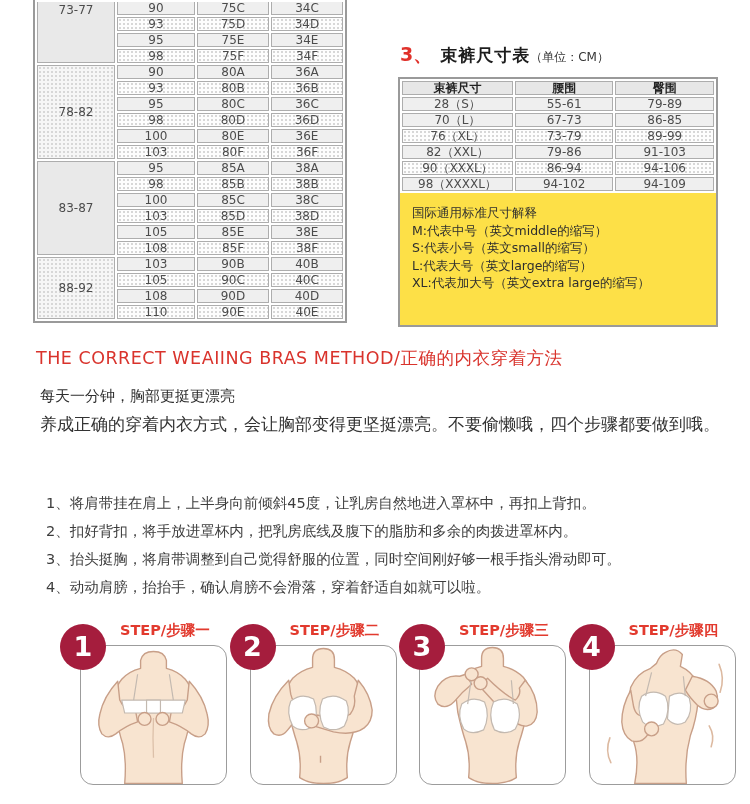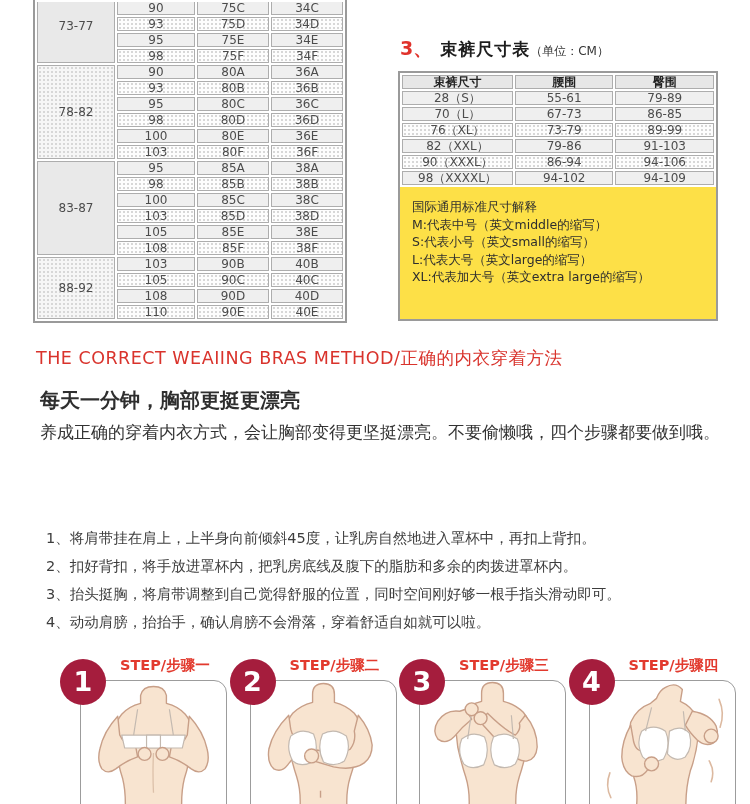--- a/index.html
+++ b/index.html
@@ -21,48 +21,48 @@
     background-color:#fdfdfd;
     background-image:radial-gradient(#d7d7d7 0.8px, transparent 0.9px);
     background-size:4px 4px;
   }
   td.group-cell { background:#e9e9e9; color:#4c4c4c; }
   td.group-cell.dot {
     background-color:#f6f6f6;
     background-image:radial-gradient(#d7d7d7 0.8px, transparent 0.9px);
     background-size:4px 4px;
   }
-  td.group-cell.cut { vertical-align:top; padding-top:18px; }
+  td.group-cell.cut { vertical-align:top; padding-top:2px; }
 
   .bra-table-wrap { position:absolute; left:33px; top:0; }
   table.bra { width:314px; border:2px solid #9a9a9a; border-top:0; }
   table.bra tr:first-child td { border-top:0; }
   table.bra td:nth-child(1){ width:78px; }
 
-  .girdle { position:absolute; left:398px; top:36px; width:320px; }
+  .girdle { position:absolute; left:398px; top:42px; width:320px; }
   .girdle-title { white-space:nowrap; margin-left:2px; }
   .girdle-title .num { color:#e0322b; font-size:19px; font-weight:bold; margin-right:8px; }
   .girdle-title .ttl { color:#1d1d1d; font-size:17px; font-weight:bold; letter-spacing:1px; }
   .girdle-title .unit { color:#333; font-size:12px; }
   .girdle-box { margin-top:9px; border:2px solid #9a9a9a; background:#fde047; height:250px; }
   table.girdle-table { width:100%; }
   table.girdle-table th:nth-child(1){ width:36%; }
   .size-notes { padding:11px 12px 0 12px; }
   .size-notes div { font-size:12.5px; line-height:17.5px; color:#2e2e2e; white-space:nowrap; }
 
   
   .method-heading {
     margin:24px 0 0 36px; color:#d9332c; font-size:17.5px; font-weight:normal;
     letter-spacing:0.5px; white-space:nowrap;
   }
   .intro { margin:17px 0 0 40px; }
-  .intro-title { font-size:20px; font-weight:bold; color:#2e2e2e; }
+  .intro-title { font-size:15px; font-weight:normal; color:#2e2e2e; }
   .intro-text { margin-top:7px; font-size:17px; color:#333; }
 
-  .instructions { margin:80px 0 0 46px; }
+  .instructions { margin:53px 0 0 46px; }
   .instructions div { font-size:14.5px; line-height:28px; color:#3d3d3d; white-space:nowrap; }
 
   
   .steps { display:flex; margin-top:20px; padding:0 14px;margin-left:44px; }
   .step-card { flex:1; position:relative; height:168px; }
   .step-label {
     margin-left:62px; font-size:14.5px; font-weight:bold; color:#e23a2e; white-space:nowrap;
   }
   .step-circle {
     position:absolute; left:2px; top:3px; width:46px; height:46px; border-radius:50%;

